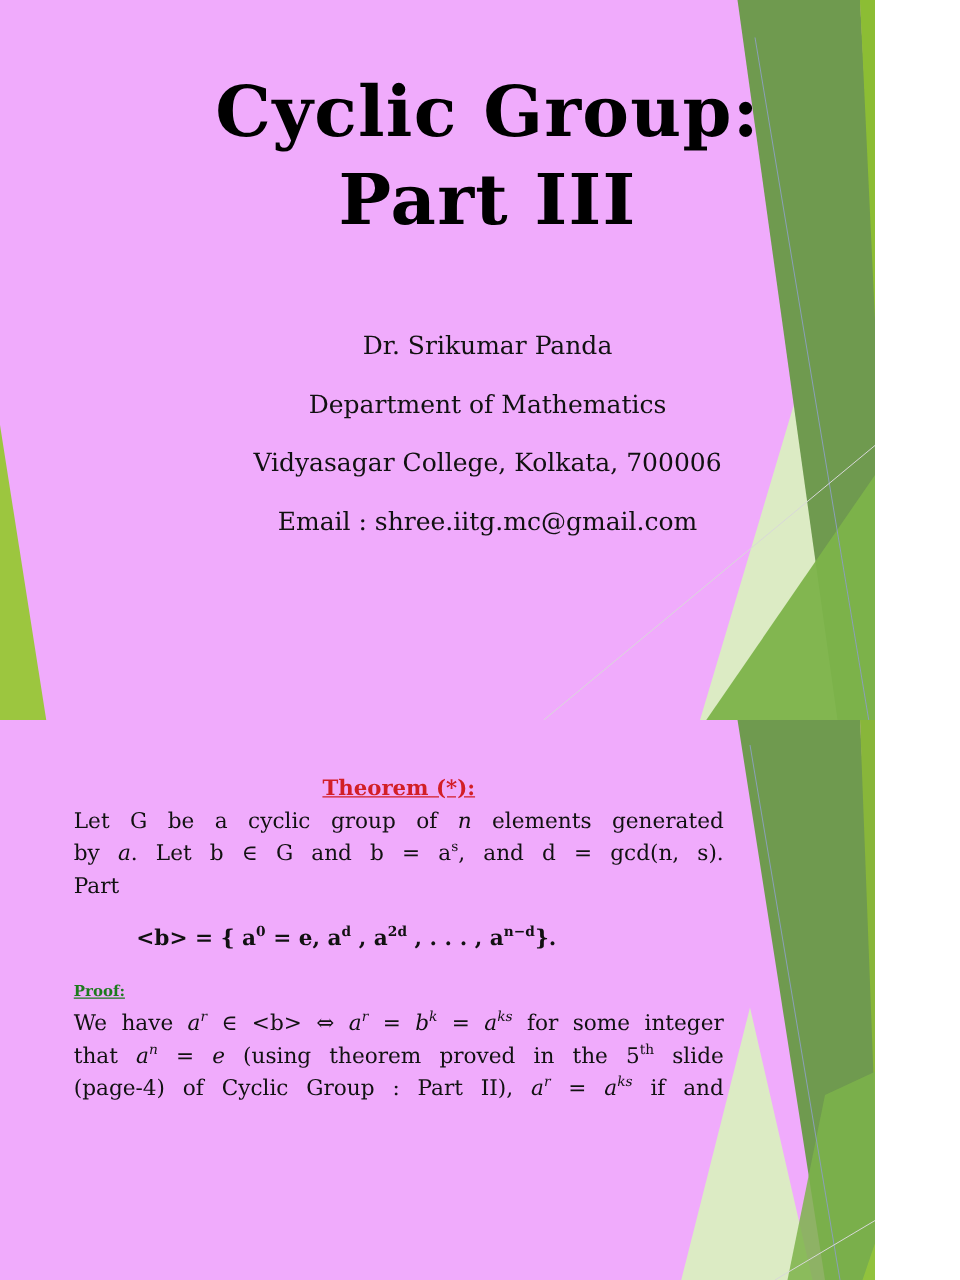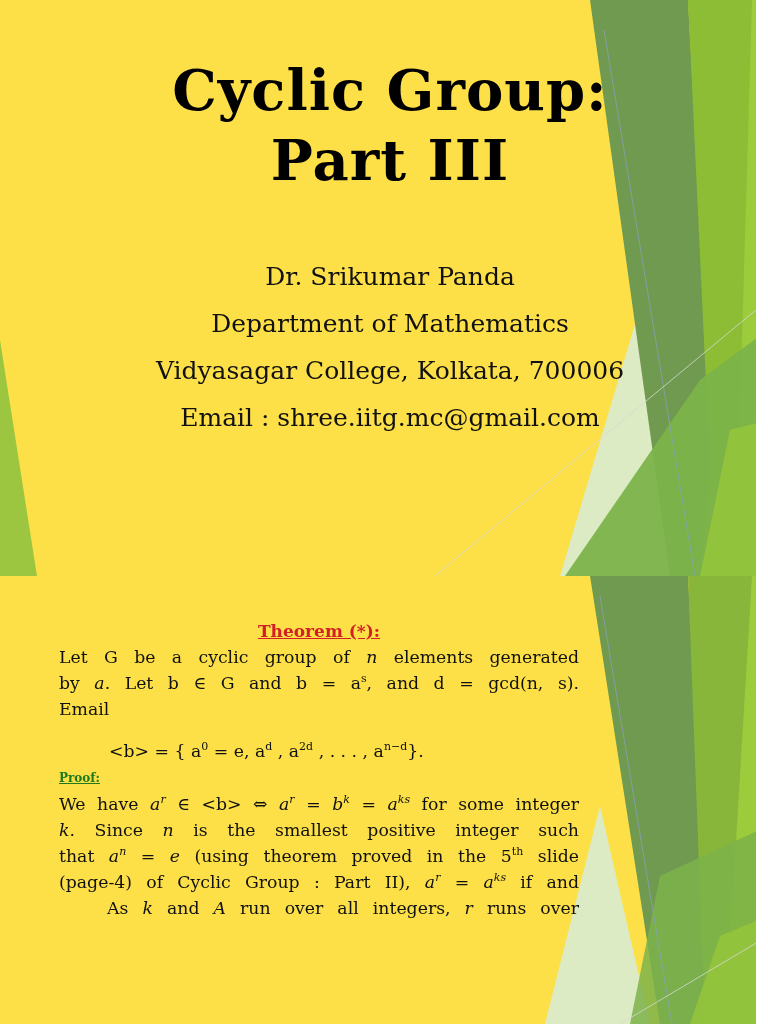--- a/index.html
+++ b/index.html
@@ -1,48 +1,48 @@
 <!DOCTYPE html>
 <html><head>
 <meta charset="utf-8">
 <style>
   html, body { margin: 0; padding: 0; background: #ffffff; }
   body { width: 768px; height: 1024px; position: relative; overflow: hidden; }
-  .slide { position: absolute; left: 0; width: 756px; background: #fde047; overflow: hidden; }
+  .slide { position: absolute; left: 0; width: 700px; background: #f0abfc; overflow: hidden; }
   #slide1 { top: 0; height: 576px; }
   #slide2 { top: 576px; height: 448px; }
   svg.deco { position: absolute; left: 0; top: 0; }
 
   .title {
     position: absolute; left: 130px; width: 520px; top: 55px;
     text-align: center;
     font-family: "DejaVu Serif", serif; font-weight: bold;
     font-size: 56px; line-height: 70px; color: #000;
     letter-spacing: 1px;
   }
   .author {
     position: absolute; left: 100px; width: 580px; top: 253px;
     text-align: center;
     font-family: "DejaVu Serif", serif;
-    font-size: 25px; line-height: 47px; color: #111;
+    font-size: 20px; line-height: 47px; color: #111;
   }
   .author div { white-space: nowrap; }
 
   .body2 {
     position: absolute; left: 59px; width: 520px; top: 42px;
     font-family: "DejaVu Serif", serif; font-size: 17.3px; line-height: 26px; color: #111;
   }
   .heading-red {
     color: #d21f26; font-weight: bold; text-decoration: underline; font-size: 17px; text-align: center;
   }
   .heading-green {
     color: #1d7a1d; font-weight: bold; text-decoration: underline; font-size: 12px;
   }
   .just-full { text-align: justify; text-align-last: justify; }
-  .formula { margin: 16px 0 1px 50px; white-space: nowrap; }
+  .formula { margin: 16px 0 16px 50px; white-space: nowrap; font-weight: bold; }
   .indent { text-indent: 48px; }
   i { font-style: italic; }
   sup { font-size: 11px; vertical-align: 7px; line-height: 0; }
 </style>
 </head>
 <body>
 
 <div class="slide" id="slide1">
   <svg class="deco" width="768" height="576" viewBox="0 0 768 576">
 
@@ -87,32 +87,30 @@
     <polygon points="720,360 768,340 768,448 690,448" fill="#94c43c" opacity="0.9"></polygon>
     <line x1="600" y1="20" x2="672" y2="448" stroke="#8aa0b8" stroke-width="0.8"></line>
     <line x1="620" y1="448" x2="768" y2="360" stroke="#d8d8d8" stroke-width="0.8"></line>
   </svg>
 
   <div class="body2">
     <div class="heading-red">Theorem (*):</div>
 
     <div class="just-full"><span>Let G be a cyclic group of </span><i>n</i><span> elements generated</span></div>
     <div class="just-full"><span>by </span><i>a</i><span>. Let  b ∈ G and b = a</span><sup>s</sup><span>, and d = gcd(n, s).</span></div>
-    <div>Email</div>
+    <div>Part</div>
 
     <div class="formula"><span>&lt;b&gt; = { a</span><sup>0</sup><span> = e, a</span><sup>d</sup><span> , a</span><sup>2d</sup><span> , . . . , a</span><sup>n−d</sup><span>}.</span></div>
 
     <div class="heading-green">Proof:</div>
 
     <div class="just-full"><span>We have </span><i>a</i><sup><i>r</i></sup><span> ∈ &lt;b&gt; ⇔ </span><i>a</i><sup><i>r</i></sup><span> = </span><i>b</i><sup><i>k</i></sup><span> = </span><i>a</i><sup><i>ks</i></sup><span> for some integer</span></div>
 
-    <div class="just-full"><i>k</i><span>. Since </span><i>n</i><span> is the smallest positive integer such</span></div>
 
     <div class="just-full"><span>that </span><i>a</i><sup><i>n</i></sup><span> = </span><i>e</i><span> (using theorem proved in the 5</span><sup>th</sup><span> slide</span></div>
 
     <div class="just-full"><span>(page-4) of Cyclic Group : Part II), </span><i>a</i><sup><i>r</i></sup><span> = </span><i>a</i><sup><i>ks</i></sup><span> if and</span></div>
 
 
 
-    <div class="just-full indent"><span>As </span><i>k</i><span> and </span><i>A</i><span> run over all integers, </span><i>r</i><span> runs over</span></div>
 
   </div>
 </div>
 
 </body></html>

